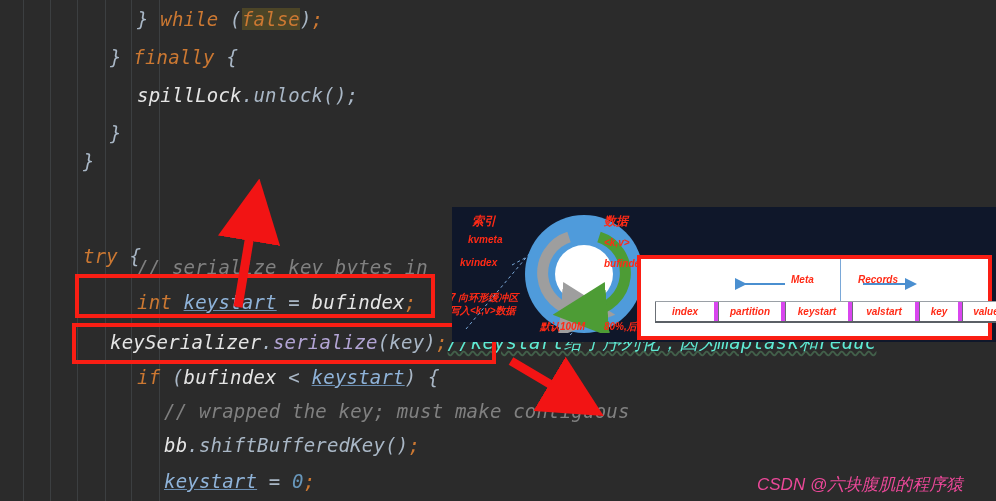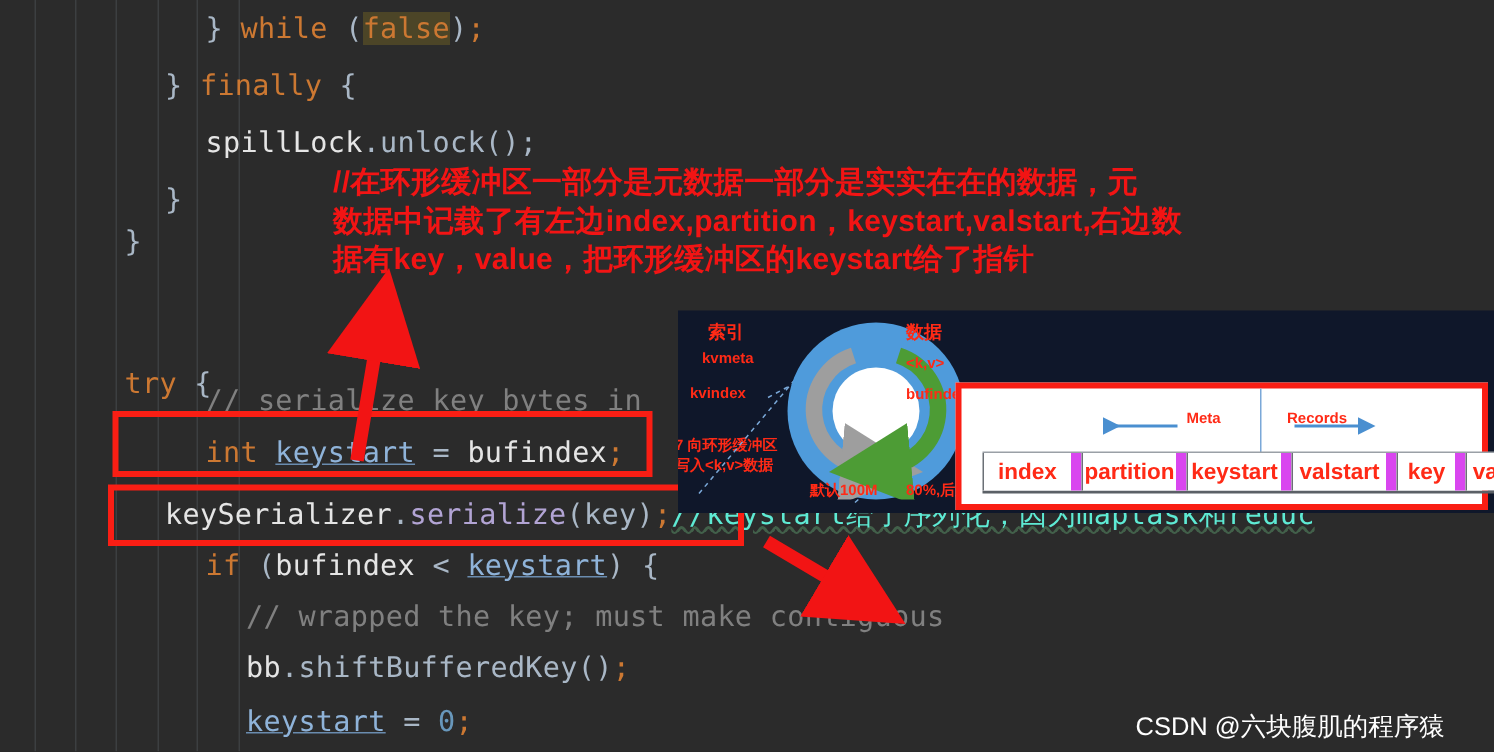--- a/index.html
+++ b/index.html
@@ -1,21 +1,21 @@
 <!DOCTYPE html>
 <html><head>
 <meta charset="utf-8">
 <style>
   html,body{margin:0;padding:0;}
   body{
     width:996px;height:501px;overflow:hidden;
     background:#2b2b2b;
     font-family:"DejaVu Sans Mono","Liberation Mono",monospace;
   }
-  #root{position:relative;width:996px;height:501px;overflow:hidden;background:#2b2b2b;}
+  #root{position:relative;width:996px;height:501px;overflow:hidden;background:#2b2b2b;font-style:italic;}
 
   
   .editor{position:absolute;inset:0;background:#2b2b2b;}
   .guide{position:absolute;top:0;bottom:0;width:1px;background:#3c3f41;}
 
   .code-line{
     position:absolute;white-space:pre;
     font-family:"DejaVu Sans Mono","Liberation Mono",monospace;
     font-size:19px;letter-spacing:0.2px;
   }
@@ -53,32 +53,32 @@
     font-family:"Liberation Sans","DejaVu Sans",sans-serif;
   }
   .dlbl{position:absolute;color:#ff2a16;font-weight:700;white-space:pre;}
   .donut-wrap{position:absolute;left:73px;top:8px;width:118px;height:118px;}
   .donut-outer{position:absolute;inset:0;border-radius:50%;background:#4f9bdb;}
   .donut-inner{position:absolute;left:30px;top:30px;width:58px;height:58px;border-radius:50%;background:#ffffff;}
 
   .tblbox{position:absolute;left:185px;top:48px;width:355px;height:85px;border:4px solid #fa1e14;box-sizing:border-box;background:#fff;}
   .tbl{position:absolute;left:14px;top:42px;display:flex;border-top:1px solid #9aa0a6;border-bottom:2px solid #5b6066;}
   .tcell{
-    border-right:7px solid #d946ef;border-left:1px solid #6b7076;
-    color:#ff2a16;font-weight:700;font-size:15px;
+    border-right:4px solid #d946ef;border-left:1px solid #6b7076;
+    color:#ff2a16;font-weight:700;font-size:10px;
     text-align:center;padding:4px 0;background:#fff;
     font-family:"Liberation Sans","DejaVu Sans",sans-serif;
   }
   .arrowrow{position:absolute;left:14px;top:14px;width:318px;height:20px;}
   .arwlbl{position:absolute;color:#ff2a16;font-weight:700;font-size:10px;}
   .divider-v{position:absolute;left:199px;top:0px;width:1px;height:62px;background:#7aa8d8;}
 
   .csdn{
     position:absolute;left:757px;top:473px;
-    color:#ffffff;font-size:17px;
+    color:#ec4899;font-size:17px;
     font-family:"Liberation Sans","DejaVu Sans",sans-serif;
     white-space:pre;
   }
 </style>
 </head>
 <body>
 
 <div id="root">
 
   <div class="editor">
@@ -121,23 +121,20 @@
 
   <svg class="arrow" style="left:505px;top:355px;width:110px;height:60px;" viewBox="0 0 110 60">
     <defs>
       <marker id="ah2" markerWidth="7" markerHeight="7" refX="2" refY="3.5" orient="auto">
         <polygon points="0 0, 7 3.5, 0 7" fill="#f21414"></polygon>
       </marker>
     </defs>
     <line x1="6" y1="6" x2="60" y2="38" stroke="#f21414" stroke-width="9" marker-end="url(#ah2)"></line>
   </svg>
 
-  <div class="ann ann-top">//在环形缓冲区一部分是元数据一部分是实实在在的数据，元
-数据中记载了有左边index,partition，keystart,valstart,右边数
-据有key，value，把环形缓冲区的keystart给了指针</div>
 
   <div class="diagram">
 
     <div class="dlbl" style="left:20px;top:6px;font-size:12px;">索引</div>
     <div class="dlbl" style="left:16px;top:27px;font-size:10px;">kvmeta</div>
     <div class="dlbl" style="left:8px;top:50px;font-size:10px;">kvindex</div>
     <div class="dlbl" style="left:-2px;top:85px;font-size:10px;line-height:1.25;">7 向环形缓冲区
 写入&lt;k,v&gt;数据</div>
 
     <svg style="position:absolute;left:0;top:0;width:200px;height:135px;">

